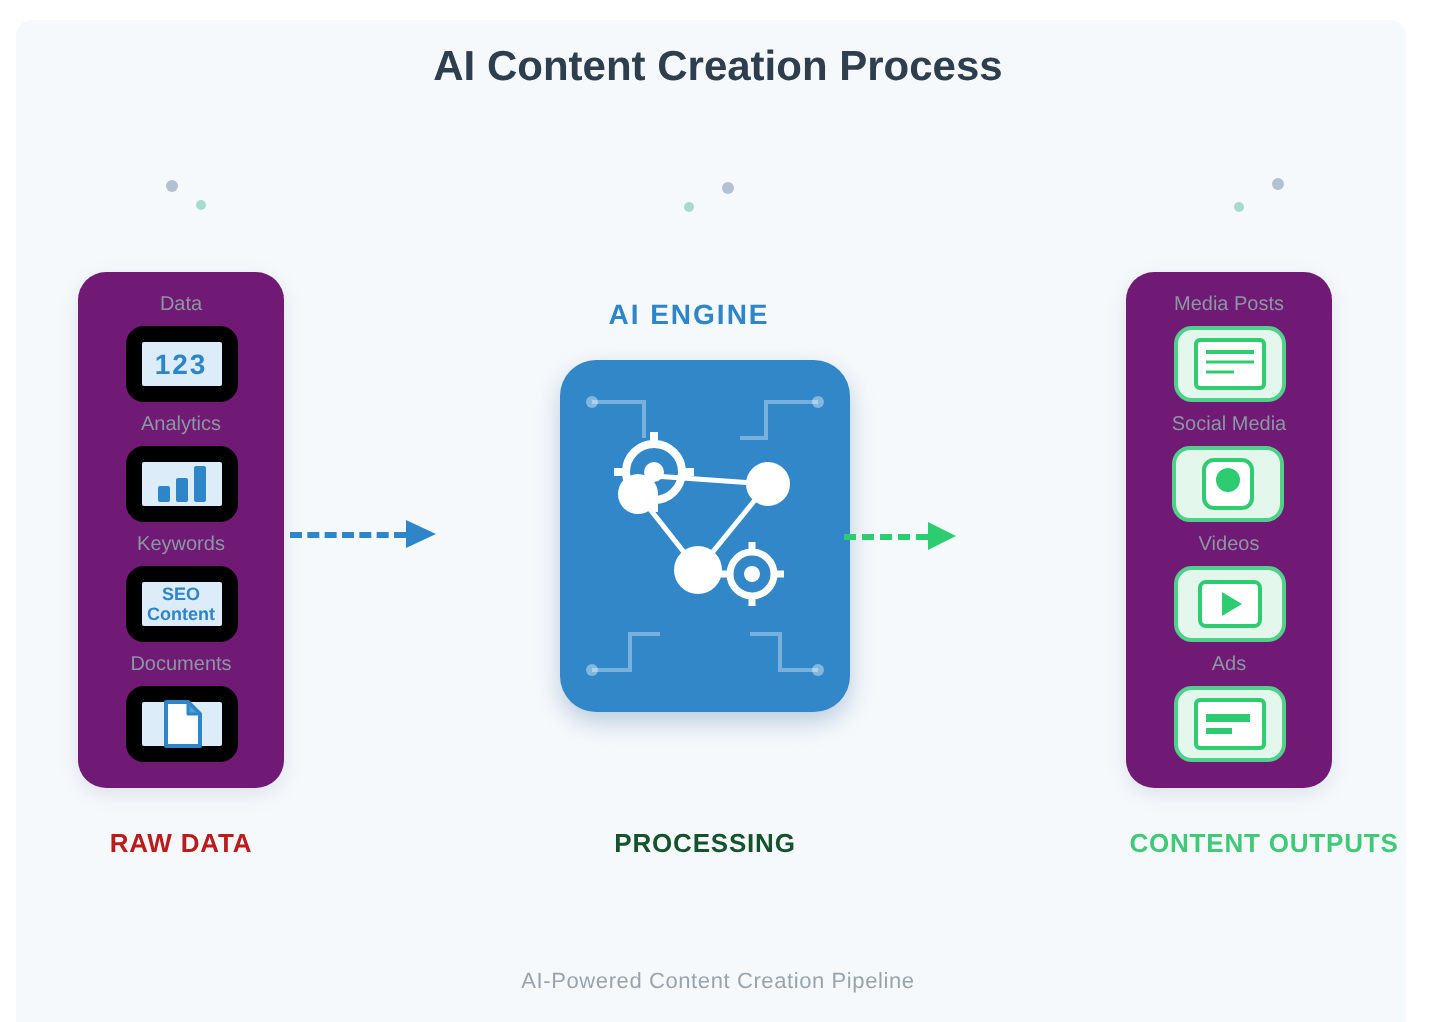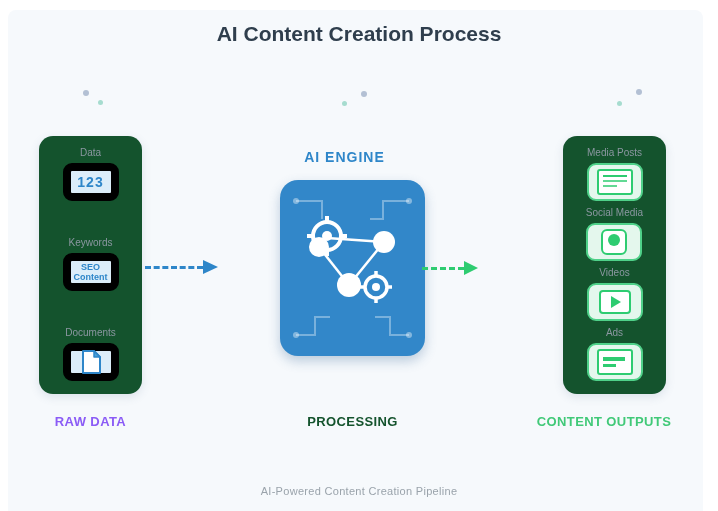--- a/index.html
+++ b/index.html
@@ -17,21 +17,21 @@
     text-align:center; font-size:21px; font-weight:700; color:#2f3e4d;
   }
   
   .dot { position:absolute; border-radius:50%; }
   .dot-gray { width:6px; height:6px; background:#b3c0d4; }
   .dot-teal { width:5px; height:5px; background:#a6dccf; }
 
   
   .io-card {
     position:absolute; top:136px; width:103px; height:258px;
-    background:#14532d; border-radius:14px;
+    background:#701a75; border-radius:14px;
     box-shadow:0 3px 10px rgba(90,110,140,0.16);
     display:flex; flex-direction:column; align-items:center;
     justify-content:space-between; padding:11px 0 13px;
   }
   .io-card.left { left:39px; }
   .io-card.right { left:563px; }
   .io-item { display:flex; flex-direction:column; align-items:center; }
   .io-label { font-size:10px; color:#8b97a1; margin-bottom:5px; }
   .io-box {
     width:56px; height:38px; border-radius:9px;
@@ -68,23 +68,23 @@
   .arrow-head-green {
     width:0; height:0; border-left:14px solid #2ecc71;
     border-top:7px solid transparent; border-bottom:7px solid transparent;
   }
 
   
   .section-label {
     position:absolute; top:414px; text-align:center;
     font-size:13px; font-weight:bold; letter-spacing:0.4px;
   }
-  .section-label.raw { left:39px; width:103px; color:#8b5cf6; }
+  .section-label.raw { left:39px; width:103px; color:#b91c1c; }
   .section-label.proc { left:280px; width:145px; color:#14532d; }
-  .section-label.out { left:534px; width:140px; color:#41c978; }
+  .section-label.out { left:562px; width:140px; color:#41c978; }
 
   .footer-caption {
     position:absolute; left:0; top:485px; width:100%; text-align:center;
     font-size:11px; color:#9aa3ab; letter-spacing:0.3px;
   }
 </style>
 </head>
 <body>
 
 <div id="canvas">
@@ -100,20 +100,30 @@
   <span class="dot dot-gray" style="left:636px;top:89px;"></span>
 
   <div class="io-card left">
     <div class="io-item">
       <div class="io-label">Data</div>
       <div class="io-box blue">
         <span class="num-text">123</span>
       </div>
     </div>
     <div class="io-item">
+      <div class="io-label">Analytics</div>
+      <div class="io-box blue">
+        <svg width="30" height="22" viewBox="0 0 30 22">
+          <rect x="3" y="12" width="6" height="8" rx="1" fill="#2e86c9"></rect>
+          <rect x="12" y="8" width="6" height="12" rx="1" fill="#2e86c9"></rect>
+          <rect x="21" y="2" width="6" height="18" rx="1" fill="#2e86c9"></rect>
+        </svg>
+      </div>
+    </div>
+    <div class="io-item">
       <div class="io-label">Keywords</div>
       <div class="io-box blue">
         <span class="seo-text">SEO Content</span>
       </div>
     </div>
     <div class="io-item">
       <div class="io-label">Documents</div>
       <div class="io-box blue">
         <svg width="30" height="30" viewBox="0 0 30 30">
           <path d="M7 4 H18 L24 10 V26 H7 Z" fill="#ffffff" stroke="#2e86c9" stroke-width="2" stroke-linejoin="round"></path>

